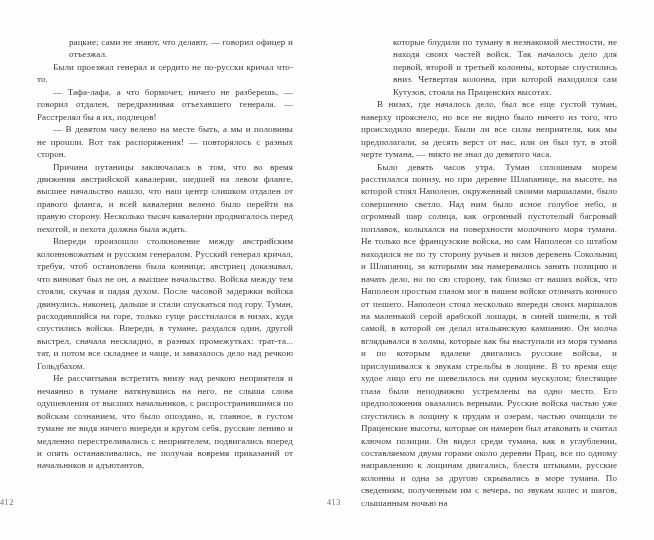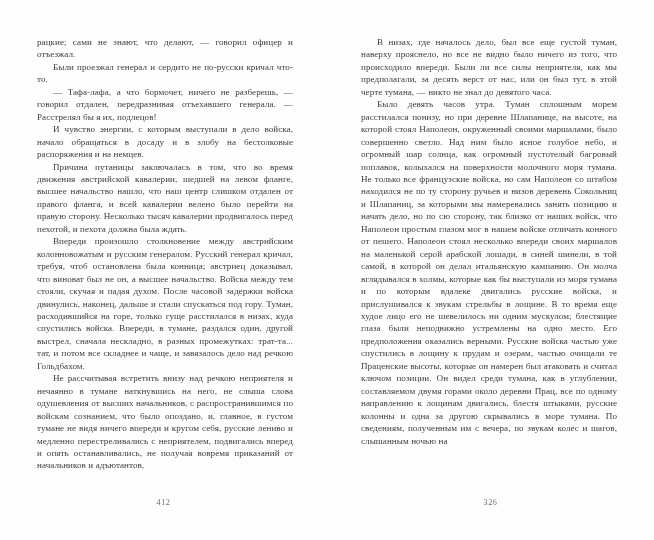--- a/index.html
+++ b/index.html
@@ -47,33 +47,33 @@
     word-spacing: 0.01em;
   }
 
   .textblock p {
     margin: 0;
     text-indent: 16px;
   }
 
   .textblock p.cont {
     text-indent: 0;
+    margin-left: 32px;
   }
 
   
   .textblock p:last-child {
     text-align: justify;
   }
 
   .folio {
     position: absolute;
     bottom: 33px;
     left: 0;
     width: 100%;
-    text-align: center;
     font-size: 8.2px;
     color: #6b6e75;
     letter-spacing: 0.06em;
   }
 
   
   .gutter {
     position: absolute;
     top: 0;
     left: 50%;
@@ -86,31 +86,32 @@
 </head>
 <body>
 
 <div class="spread">
 
   <div class="page page-left">
     <div class="textblock">
       <p class="cont">рацкие; сами не знают, что делают, — говорил офицер и отъезжал.</p>
       <p>Были проезжал генерал и сердито не по-русски кричал что-то.</p>
       <p>— Тафа-лафа, а что бормочет, ничего не разберешь, — говорил отдален, передразнивая отъехавшего генерала. — Расстрелял бы я их, подлецов!</p>
-      <p>И чувство энергии, с которым выступали в дело войска, начало обращаться в досаду и в злобу на бестолковые распоряжения и на немцев.</p>
+      <p>— В девятом часу велено на месте быть, а мы и половины не прошли. Вот так распоряжения! — повторялось с разных сторон.</p>
       <p>Причина путаницы заключалась в том, что во время движения австрийской кавалерии, шедшей на левом фланге, высшее начальство нашло, что наш центр слишком отдален от правого фланга, и всей кавалерии велено было перейти на правую сторону. Несколько тысяч кавалерии продвигалось перед пехотой, и пехота должна была ждать.</p>
       <p>Впереди произошло столкновение между австрийским колонновожатым и русским генералом. Русский генерал кричал, требуя, чтоб остановлена была конница; австриец доказывал, что виноват был не он, а высшее начальство. Войска между тем стояли, скучая и падая духом. После часовой задержки войска двинулись, наконец, дальше и стали спускаться под гору. Туман, расходившийся на горе, только гуще расстилался в низах, куда спустились войска. Впереди, в тумане, раздался один, другой выстрел, сначала нескладно, в разных промежутках: трат-та... тат, и потом все складнее и чаще, и завязалось дело над речкою Гольдбахом.</p>
       <p>Не рассчитывая встретить внизу над речкою неприятеля и нечаянно в тумане наткнувшись на него, не слыша слова одушевления от высших начальников, с распространившимся по войскам сознанием, что было опоздано, и, главное, в густом тумане не видя ничего впереди и кругом себя, русские лениво и медленно перестреливались с неприятелем, подвигались вперед и опять останавливались, не получая вовремя приказаний от начальников и адъютантов,</p>
     </div>
     <div class="folio">412</div>
   </div>
 
   <div class="gutter"></div>
 
   <div class="page page-right">
     <div class="textblock">
+      <p class="cont">которые блудили по туману в незнакомой местности, не находя своих частей войск. Так началось дело для первой, второй и третьей колонны, которые спустились вниз. Четвертая колонна, при которой находился сам Кутузов, стояла на Праценских высотах.</p>
       <p>В низах, где началось дело, был все еще густой туман, наверху прояснело, но все не видно было ничего из того, что происходило впереди. Были ли все силы неприятеля, как мы предполагали, за десять верст от нас, или он был тут, в этой черте тумана, — никто не знал до девятого часа.</p>
       <p>Было девять часов утра. Туман сплошным морем расстилался понизу, но при деревне Шлапанице, на высоте, на которой стоял Наполеон, окруженный своими маршалами, было совершенно светло. Над ним было ясное голубое небо, и огромный шар солнца, как огромный пустотелый багровый поплавок, колыхался на поверхности молочного моря тумана. Не только все французские войска, но сам Наполеон со штабом находился не по ту сторону ручьев и низов деревень Сокольниц и Шлапаниц, за которыми мы намеревались занять позицию и начать дело, но по сю сторону, так близко от наших войск, что Наполеон простым глазом мог в нашем войске отличать конного от пешего. Наполеон стоял несколько впереди своих маршалов на маленькой серой арабской лошади, в синей шинели, в той самой, в которой он делал итальянскую кампанию. Он молча вглядывался в холмы, которые как бы выступали из моря тумана и по которым вдалеке двигались русские войска, и прислушивался к звукам стрельбы в лощине. В то время еще худое лицо его не шевелилось ни одним мускулом; блестящие глаза были неподвижно устремлены на одно место. Его предположения оказались верными. Русские войска частью уже спустились в лощину к прудам и озерам, частью очищали те Праценские высоты, которые он намерен был атаковать и считал ключом позиции. Он видел среди тумана, как в углублении, составляемом двумя горами около деревни Прац, все по одному направлению к лощинам двигались, блестя штыками, русские колонны и одна за другою скрывались в море тумана. По сведениям, полученным им с вечера, по звукам колес и шагов, слышанным ночью на</p>
     </div>
-    <div class="folio">326</div>
+    <div class="folio">413</div>
   </div>
 
 </div>
 
 </body></html>

